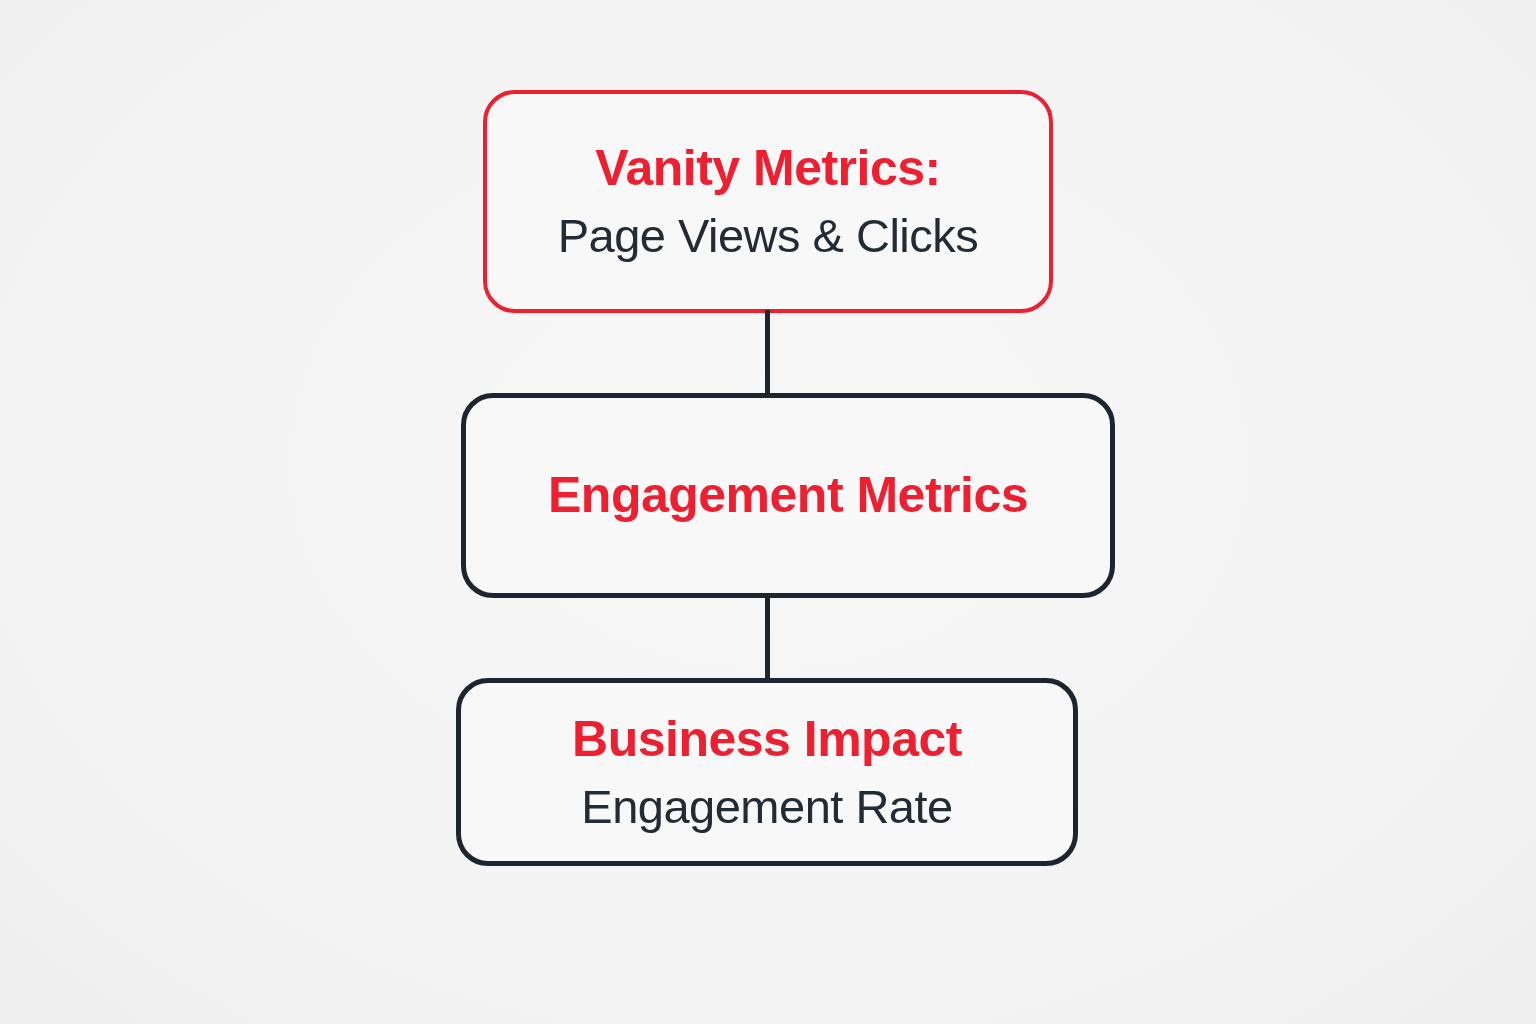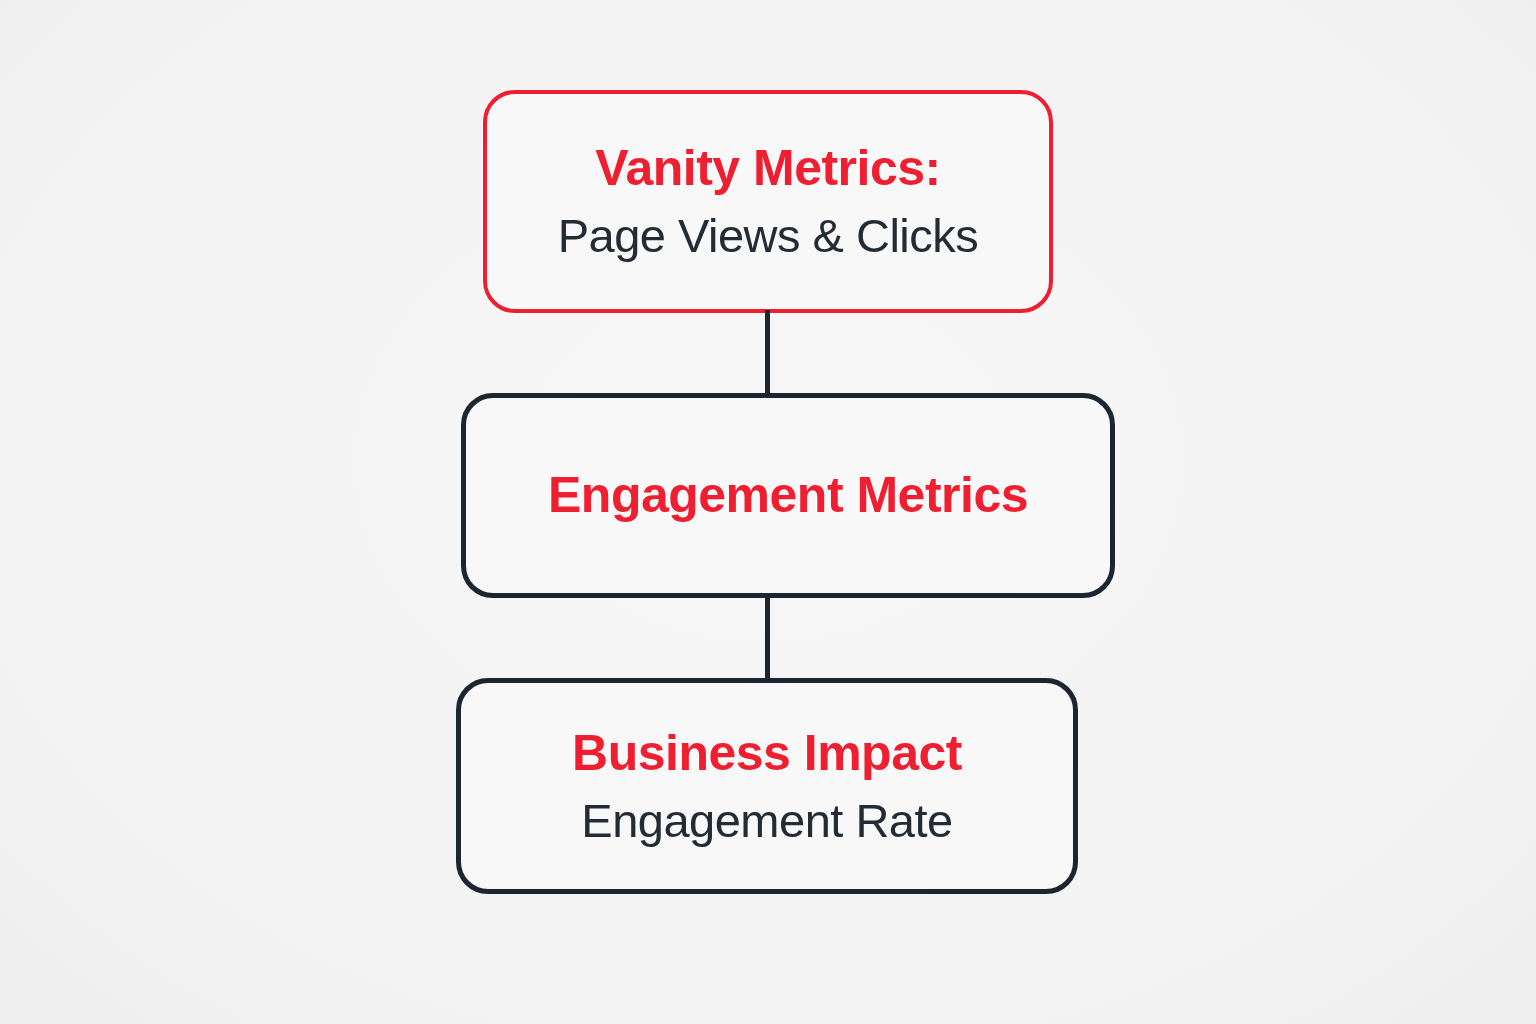--- a/index.html
+++ b/index.html
@@ -53,21 +53,21 @@
     letter-spacing: -0.5px;
   }
   .connector {
     position: absolute;
     width: 5px;
     background: #1c2530;
   }
   
   #node-vanity     { left: 483px; top:  90px; width: 570px; height: 223px; }
   #node-engagement { left: 441px; top: 393px; width: 654px; height: 205px; margin-left: 20px; }
-  #node-business   { left: 456px; top: 678px; width: 622px; height: 216px; }
+  #node-business   { left: 456px; top: 678px; width: 622px; height: 188px; }
   #connector-1     { left: 765px; top: 310px; height: 86px; }
   #connector-2     { left: 765px; top: 595px; height: 86px; }
 </style>
 </head>
 <body>
 
 <div class="canvas">
 
   <div class="node node--red" id="node-vanity">
     <div class="node-title">Vanity Metrics:</div>

